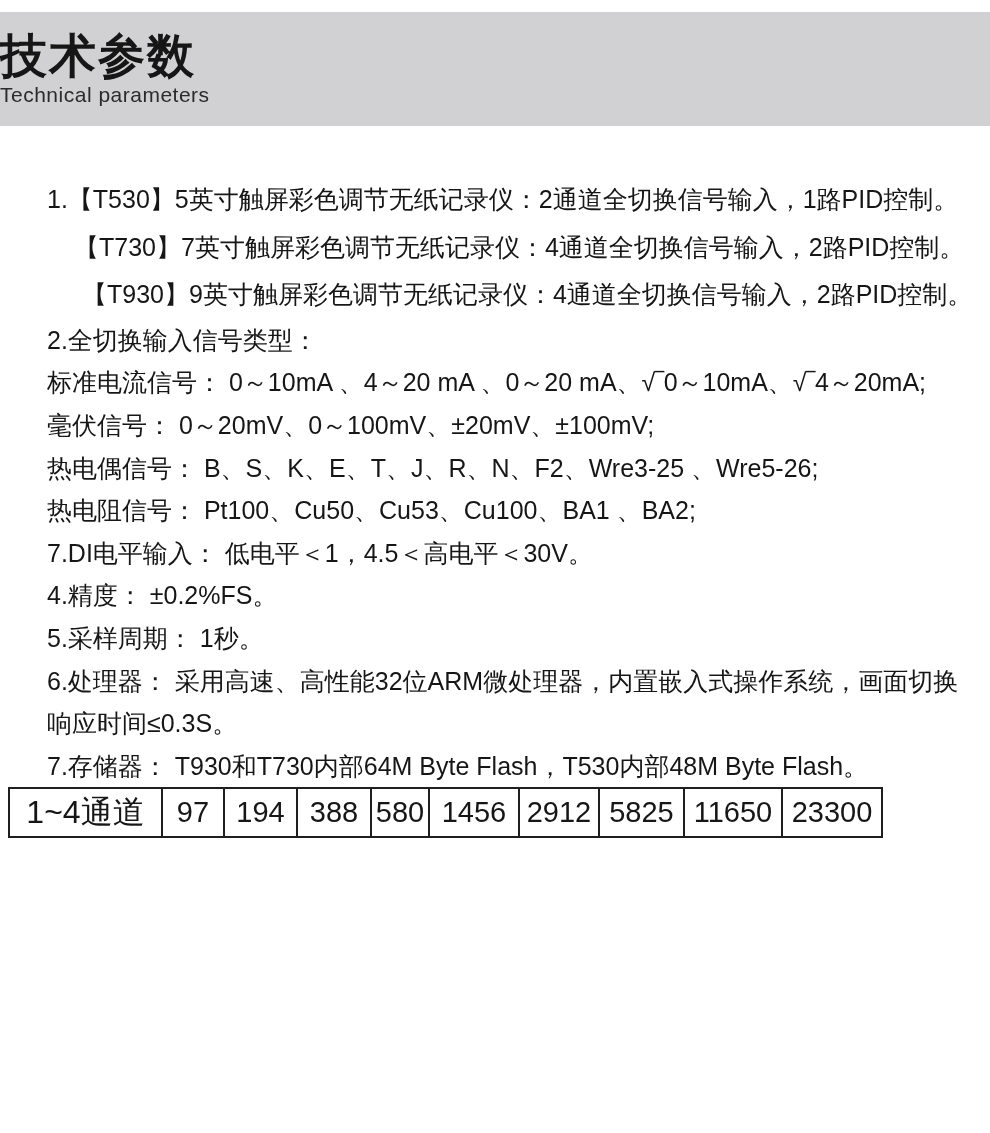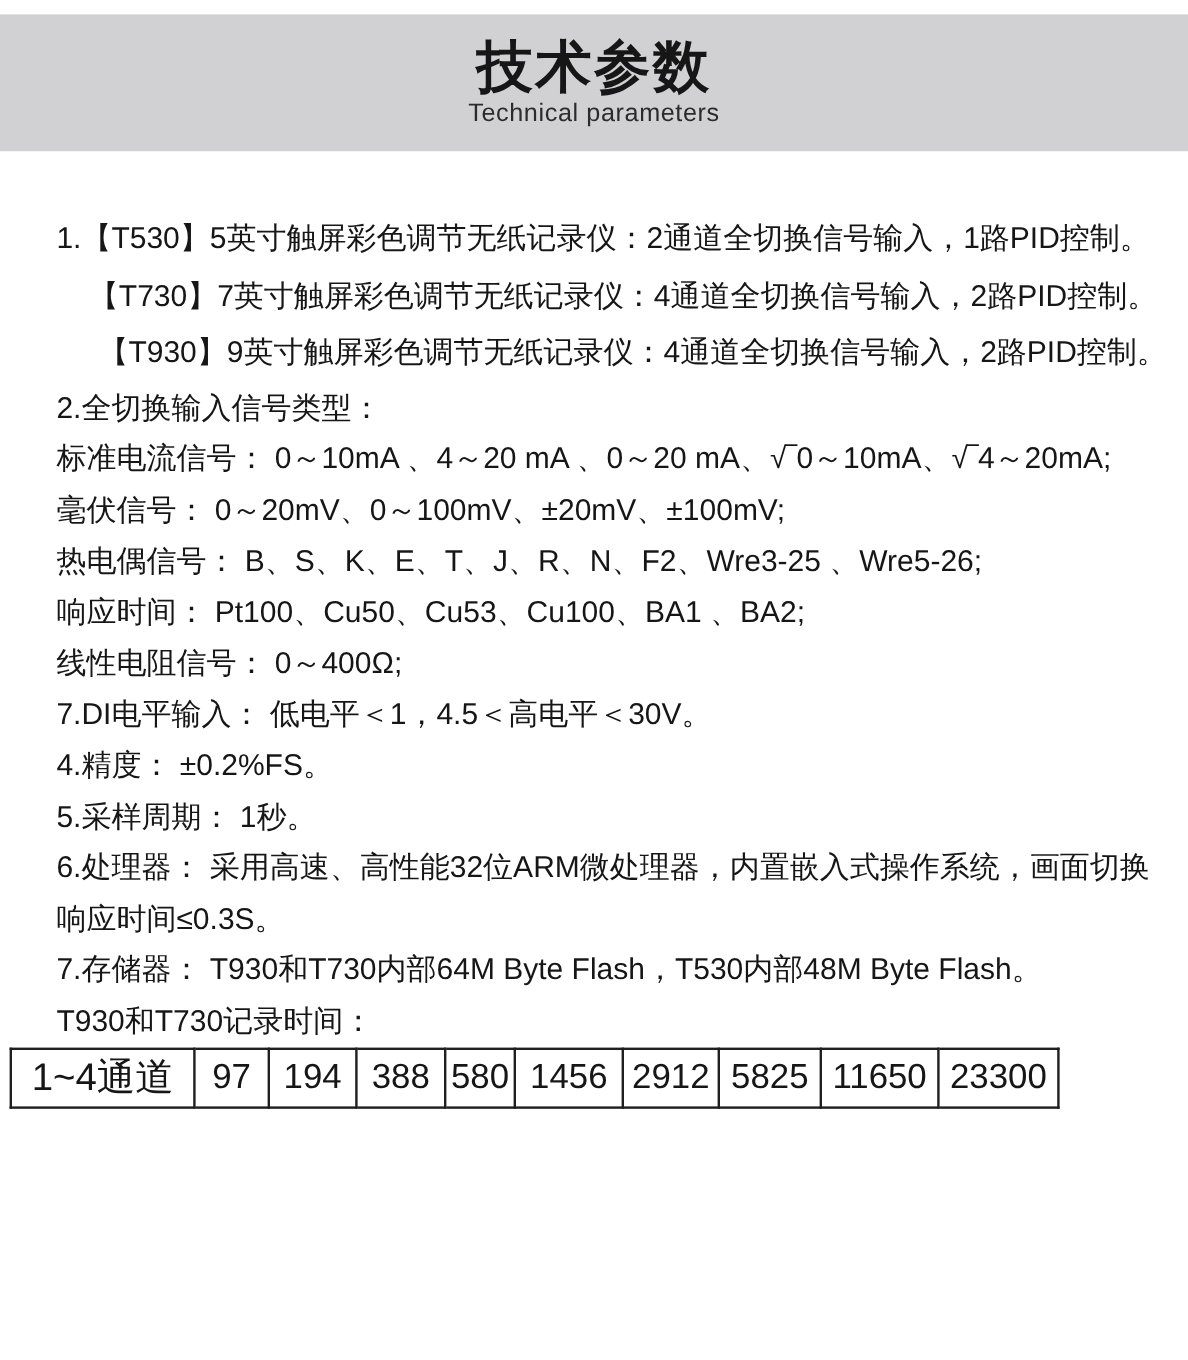--- a/index.html
+++ b/index.html
@@ -8,21 +8,21 @@
     background:#ffffff;
     color:#161616;
     font-family:"Liberation Sans","DejaVu Sans",sans-serif;
     overflow:hidden;
   }
   .banner {
     margin-top:12px;
     height:114px;
     background:#d1d0d2;
     display:flex; flex-direction:column;
-    align-items:center; justify-content:center;
+    justify-content:center;
   }
   .title {
     font-size:47px;
     font-weight:800;
     letter-spacing:2px;
     line-height:1.05;
   }
   .subtitle {
     font-size:21px;
     font-weight:400;
@@ -79,29 +79,27 @@
   </div>
 
   <div class="content">
     <p class="spec-line model-line">1.【T530】5英寸触屏彩色调节无纸记录仪：2通道全切换信号输入，1路PID控制。</p>
     <p class="spec-line model-line indent-1">【T730】7英寸触屏彩色调节无纸记录仪：4通道全切换信号输入，2路PID控制。</p>
     <p class="spec-line model-line indent-2">【T930】9英寸触屏彩色调节无纸记录仪：4通道全切换信号输入，2路PID控制。</p>
     <p class="spec-line">2.全切换输入信号类型：</p>
     <p class="spec-line">标准电流信号： 0～10mA 、4～20 mA 、0～20 mA、√‾0～10mA、√‾4～20mA;</p>
     <p class="spec-line">毫伏信号： 0～20mV、0～100mV、±20mV、±100mV;</p>
     <p class="spec-line">热电偶信号： B、S、K、E、T、J、R、N、F2、Wre3-25 、Wre5-26;</p>
-    <p class="spec-line">响应时间： Pt100、Cu50、Cu53、Cu100、BA1 、BA2;</p>
-    <p class="spec-line">线性电阻信号： 0～400Ω;</p>
+    <p class="spec-line">热电阻信号： Pt100、Cu50、Cu53、Cu100、BA1 、BA2;</p>
     <p class="spec-line">7.DI电平输入： 低电平＜1，4.5＜高电平＜30V。</p>
     <p class="spec-line">4.精度： ±0.2%FS。</p>
     <p class="spec-line">5.采样周期： 1秒。</p>
     <p class="spec-line">6.处理器： 采用高速、高性能32位ARM微处理器，内置嵌入式操作系统，画面切换</p>
     <p class="spec-line">响应时间≤0.3S。</p>
     <p class="spec-line">7.存储器： T930和T730内部64M Byte Flash，T530内部48M Byte Flash。</p>
-    <p class="spec-line">T930和T730记录时间：</p>
   </div>
 
   <table class="rec">
     <colgroup>
       <col style="width:153px">
         <col style="width:62px">
         <col style="width:73px">
       <col style="width:74px">
         <col style="width:58px">
         <col style="width:90px">

